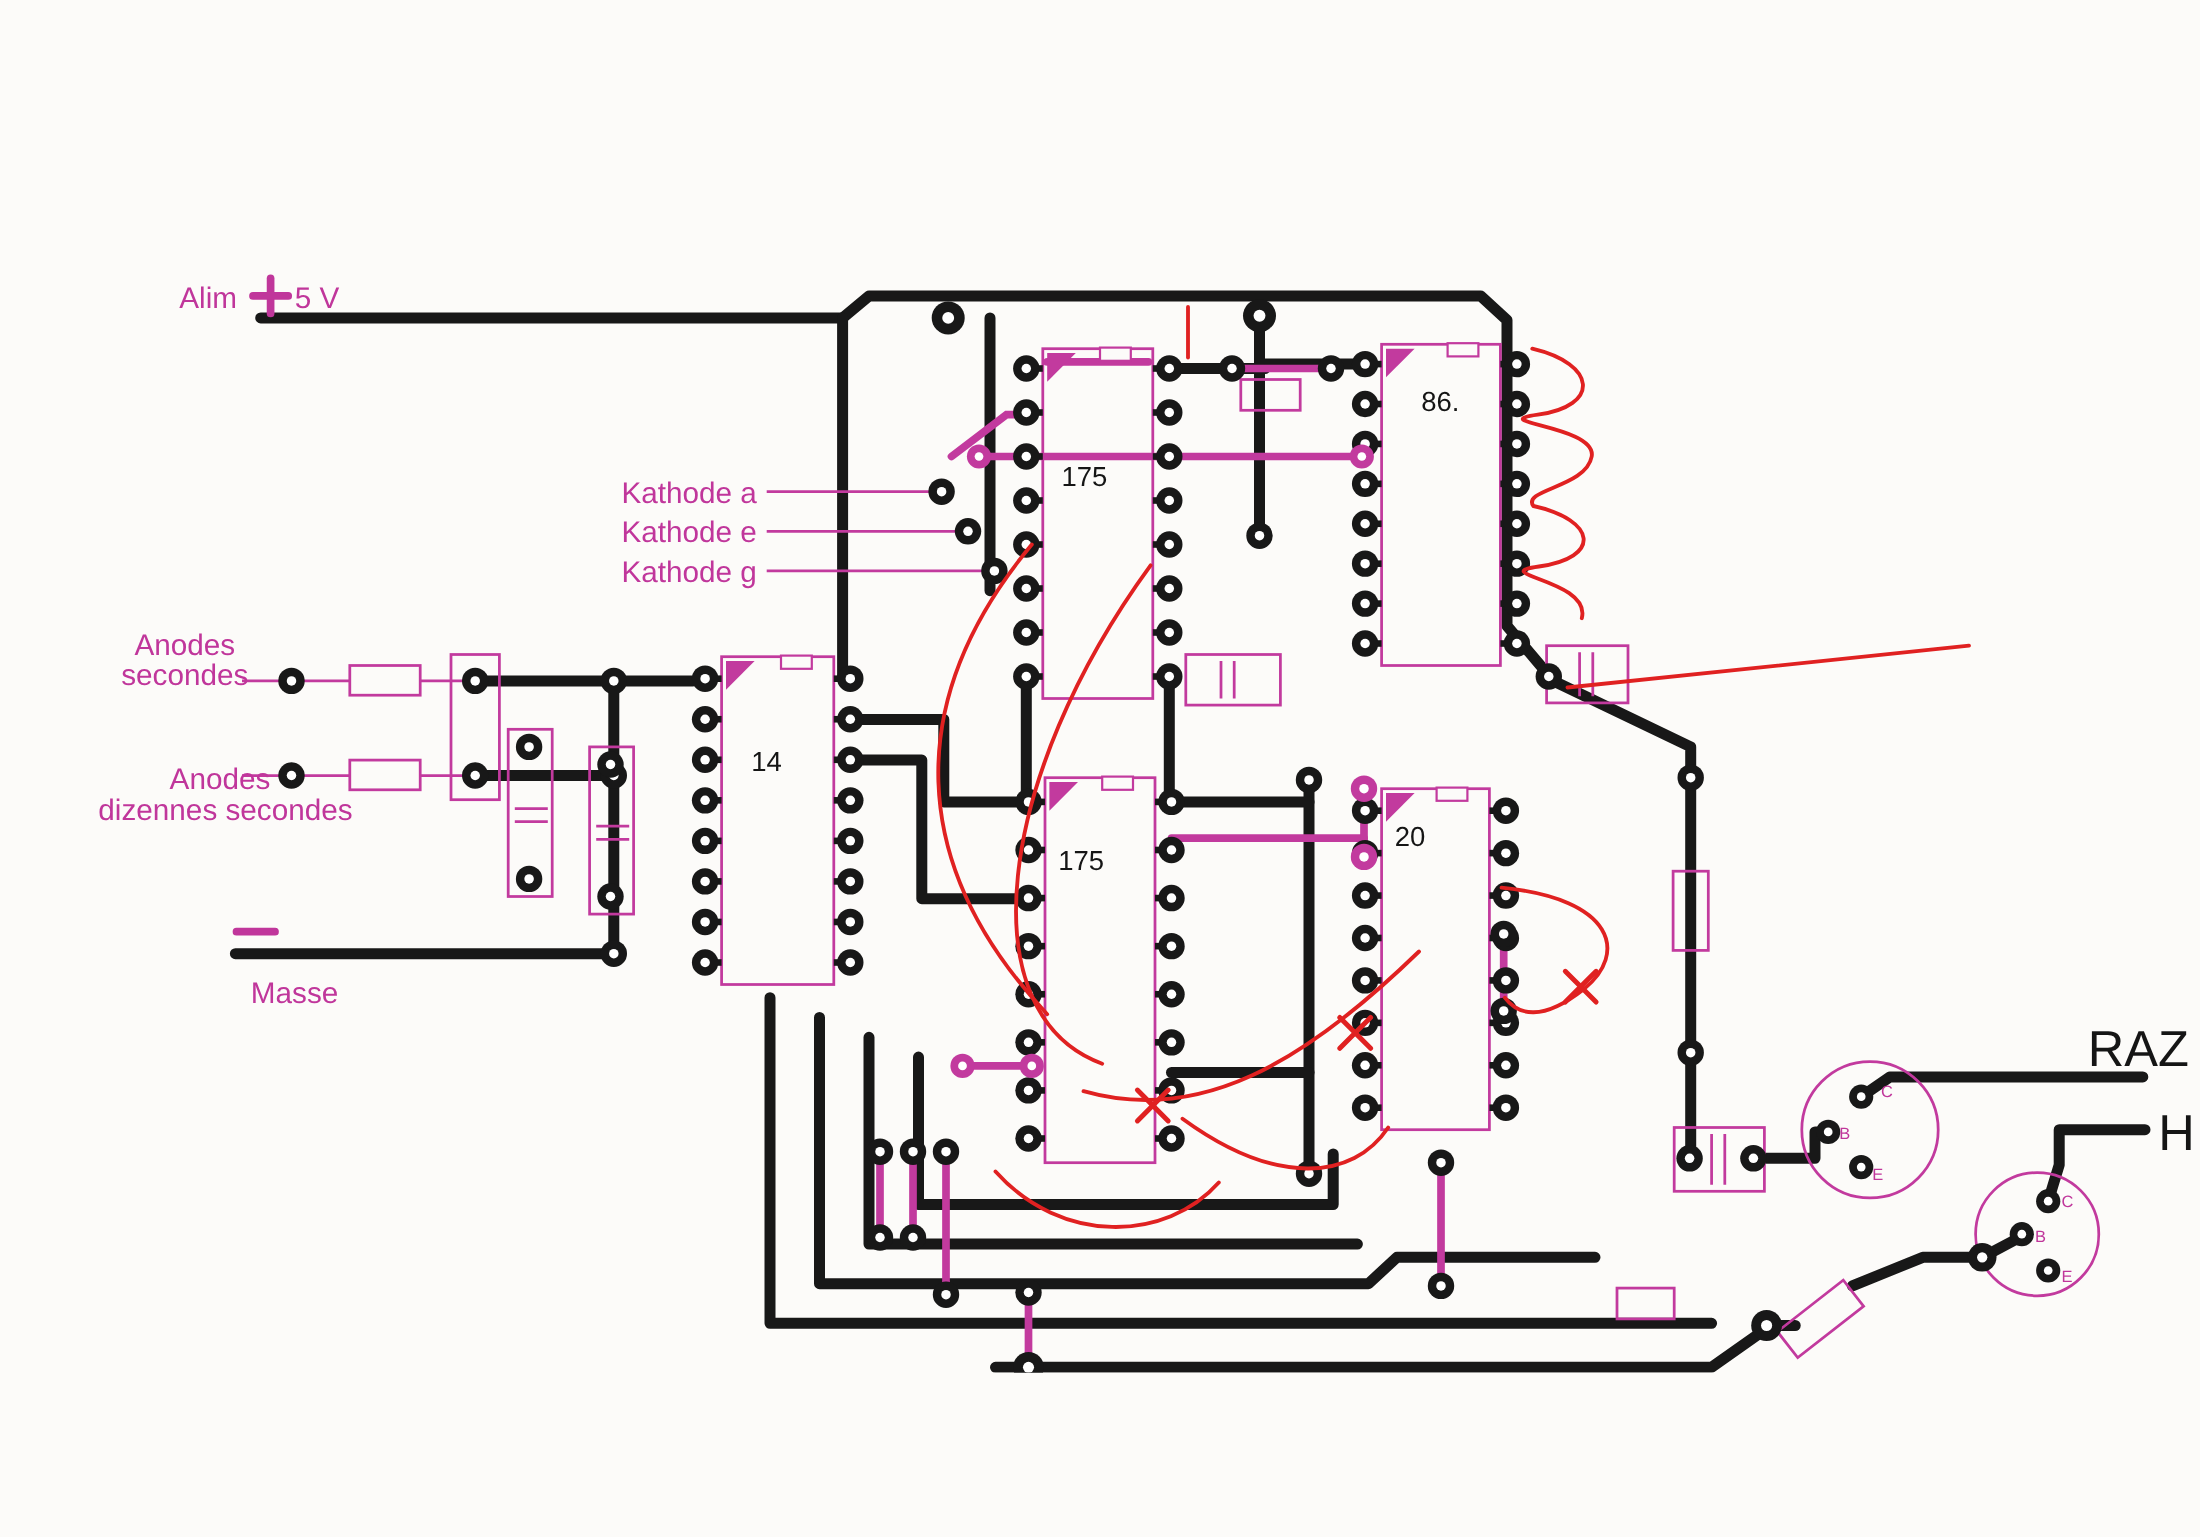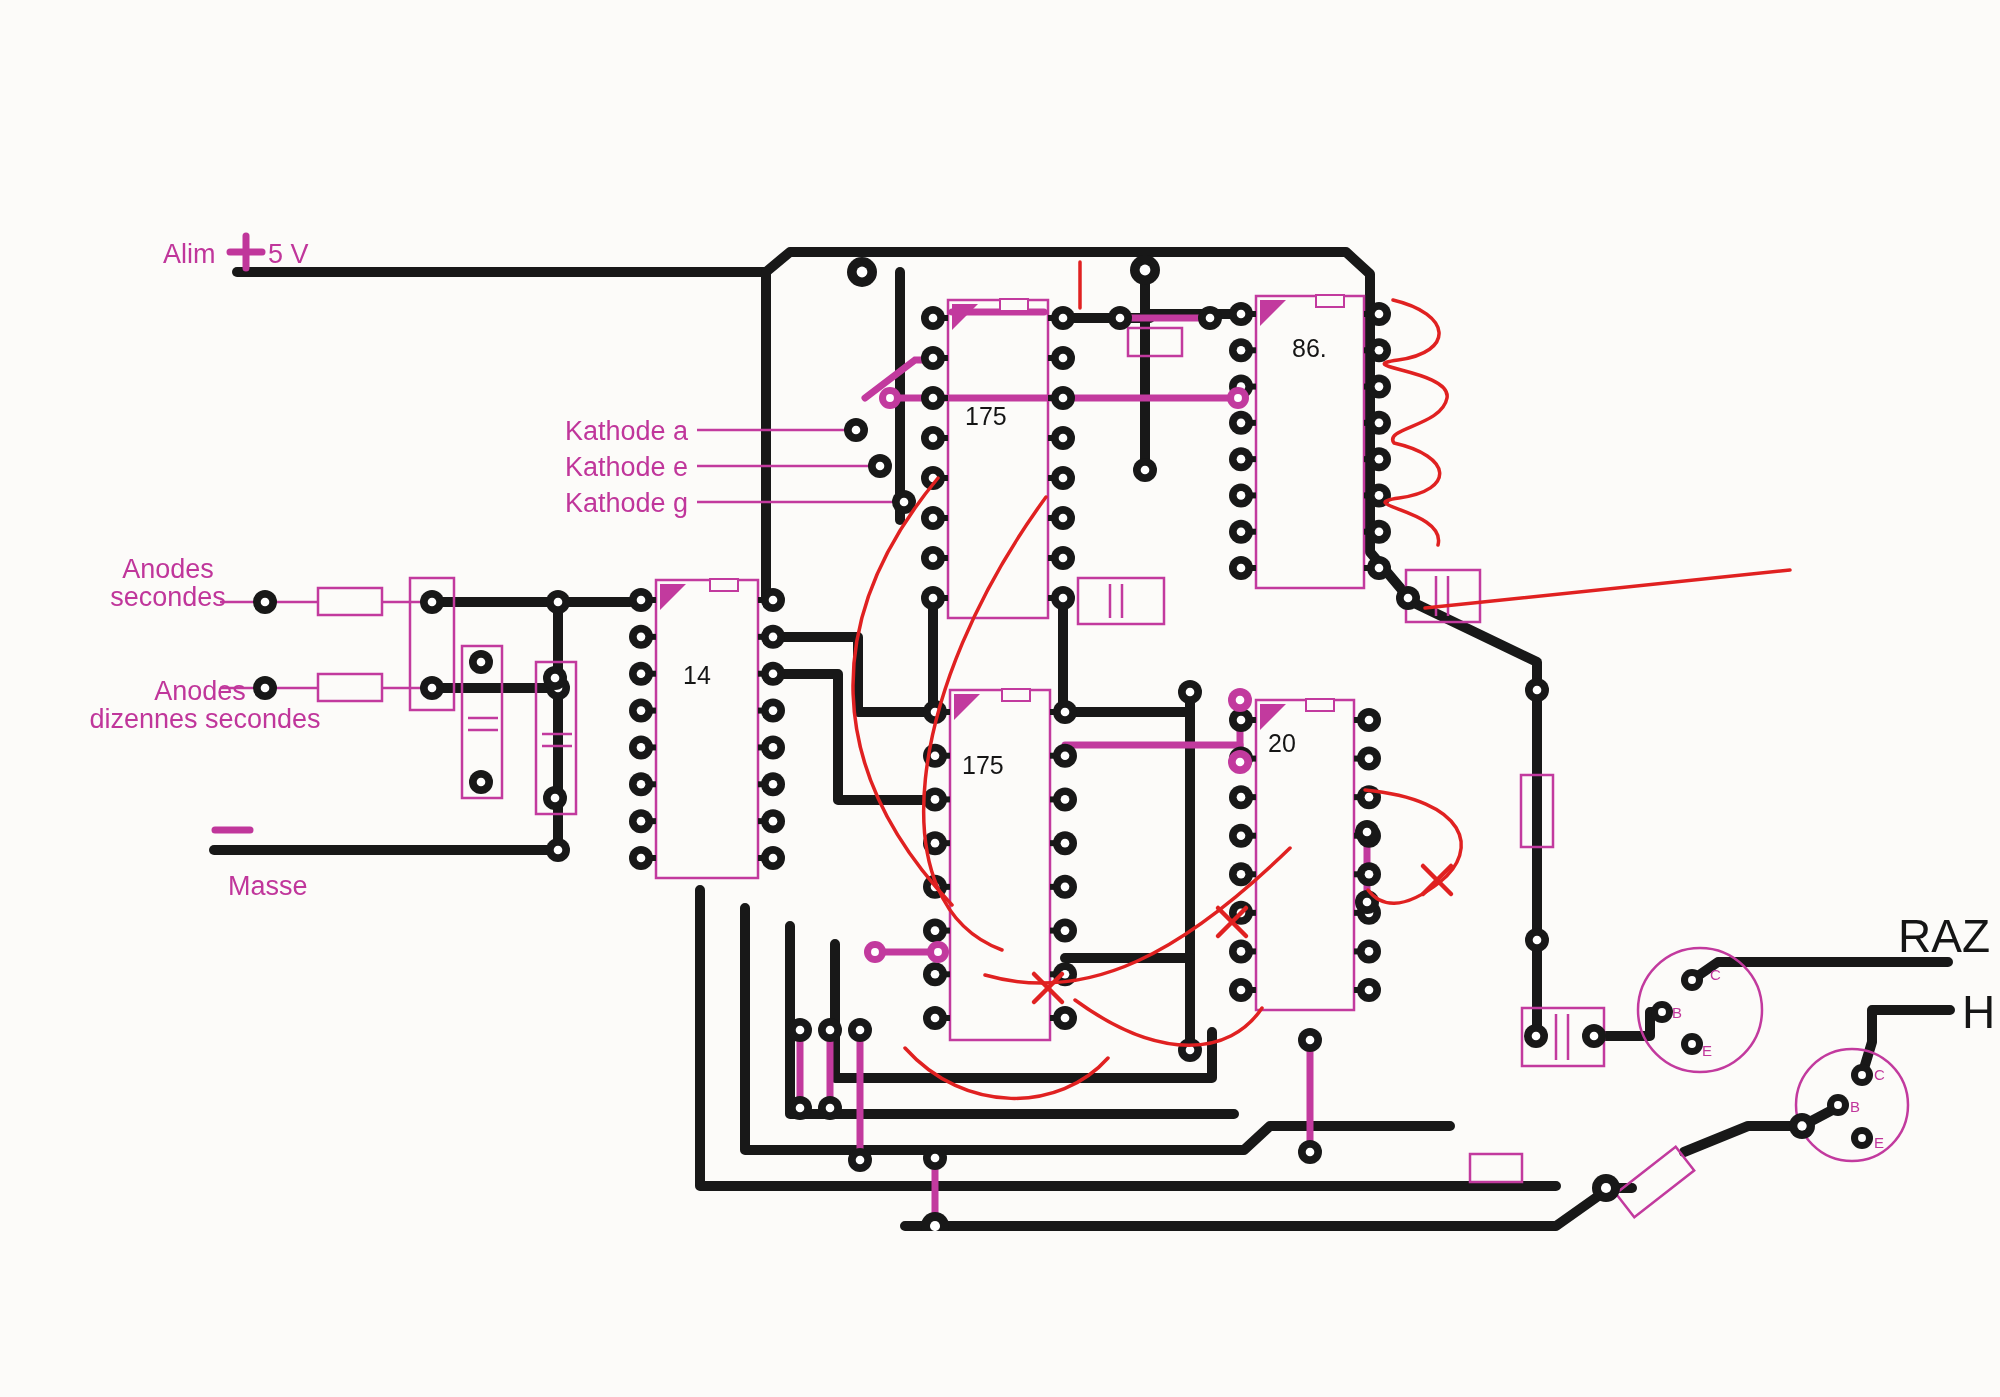--- a/index.html
+++ b/index.html
@@ -1,17 +1,17 @@
 <!DOCTYPE html>
 <html><head>
 <meta charset="utf-8">
 <title>PCB layout</title>
 <style>
   html,body{margin:0;padding:0;background:#fcfbf9;}
-  .stage{position:relative;width:2000px;height:1231px;background:#fcfbf9;overflow:hidden;}
+  .stage{position:relative;width:2000px;height:1231px;background:#fcfbf9;overflow:hidden;margin-top:17px;}
   svg{display:block;}
   text{font-family:"Liberation Sans",sans-serif;}
   .black-trace{stroke:#181818;stroke-width:10;fill:none;stroke-linejoin:round;stroke-linecap:round;}
   .magenta-trace{stroke:#c23a9e;stroke-width:7;fill:none;stroke-linecap:round;}
   .magenta-thin{stroke:#c23a9e;stroke-width:2.5;fill:none;}
   .outline{stroke:#c23a9e;stroke-width:2.5;fill:none;}
   .red-anno{stroke:#e02121;stroke-width:3.5;fill:none;stroke-linecap:round;}
   .x-mark{stroke:#e02121;stroke-width:4.5;stroke-linecap:round;}
   .lbl{fill:#c0369b;font-size:27px;}
   .lbl-black{fill:#151515;font-size:25px;}

